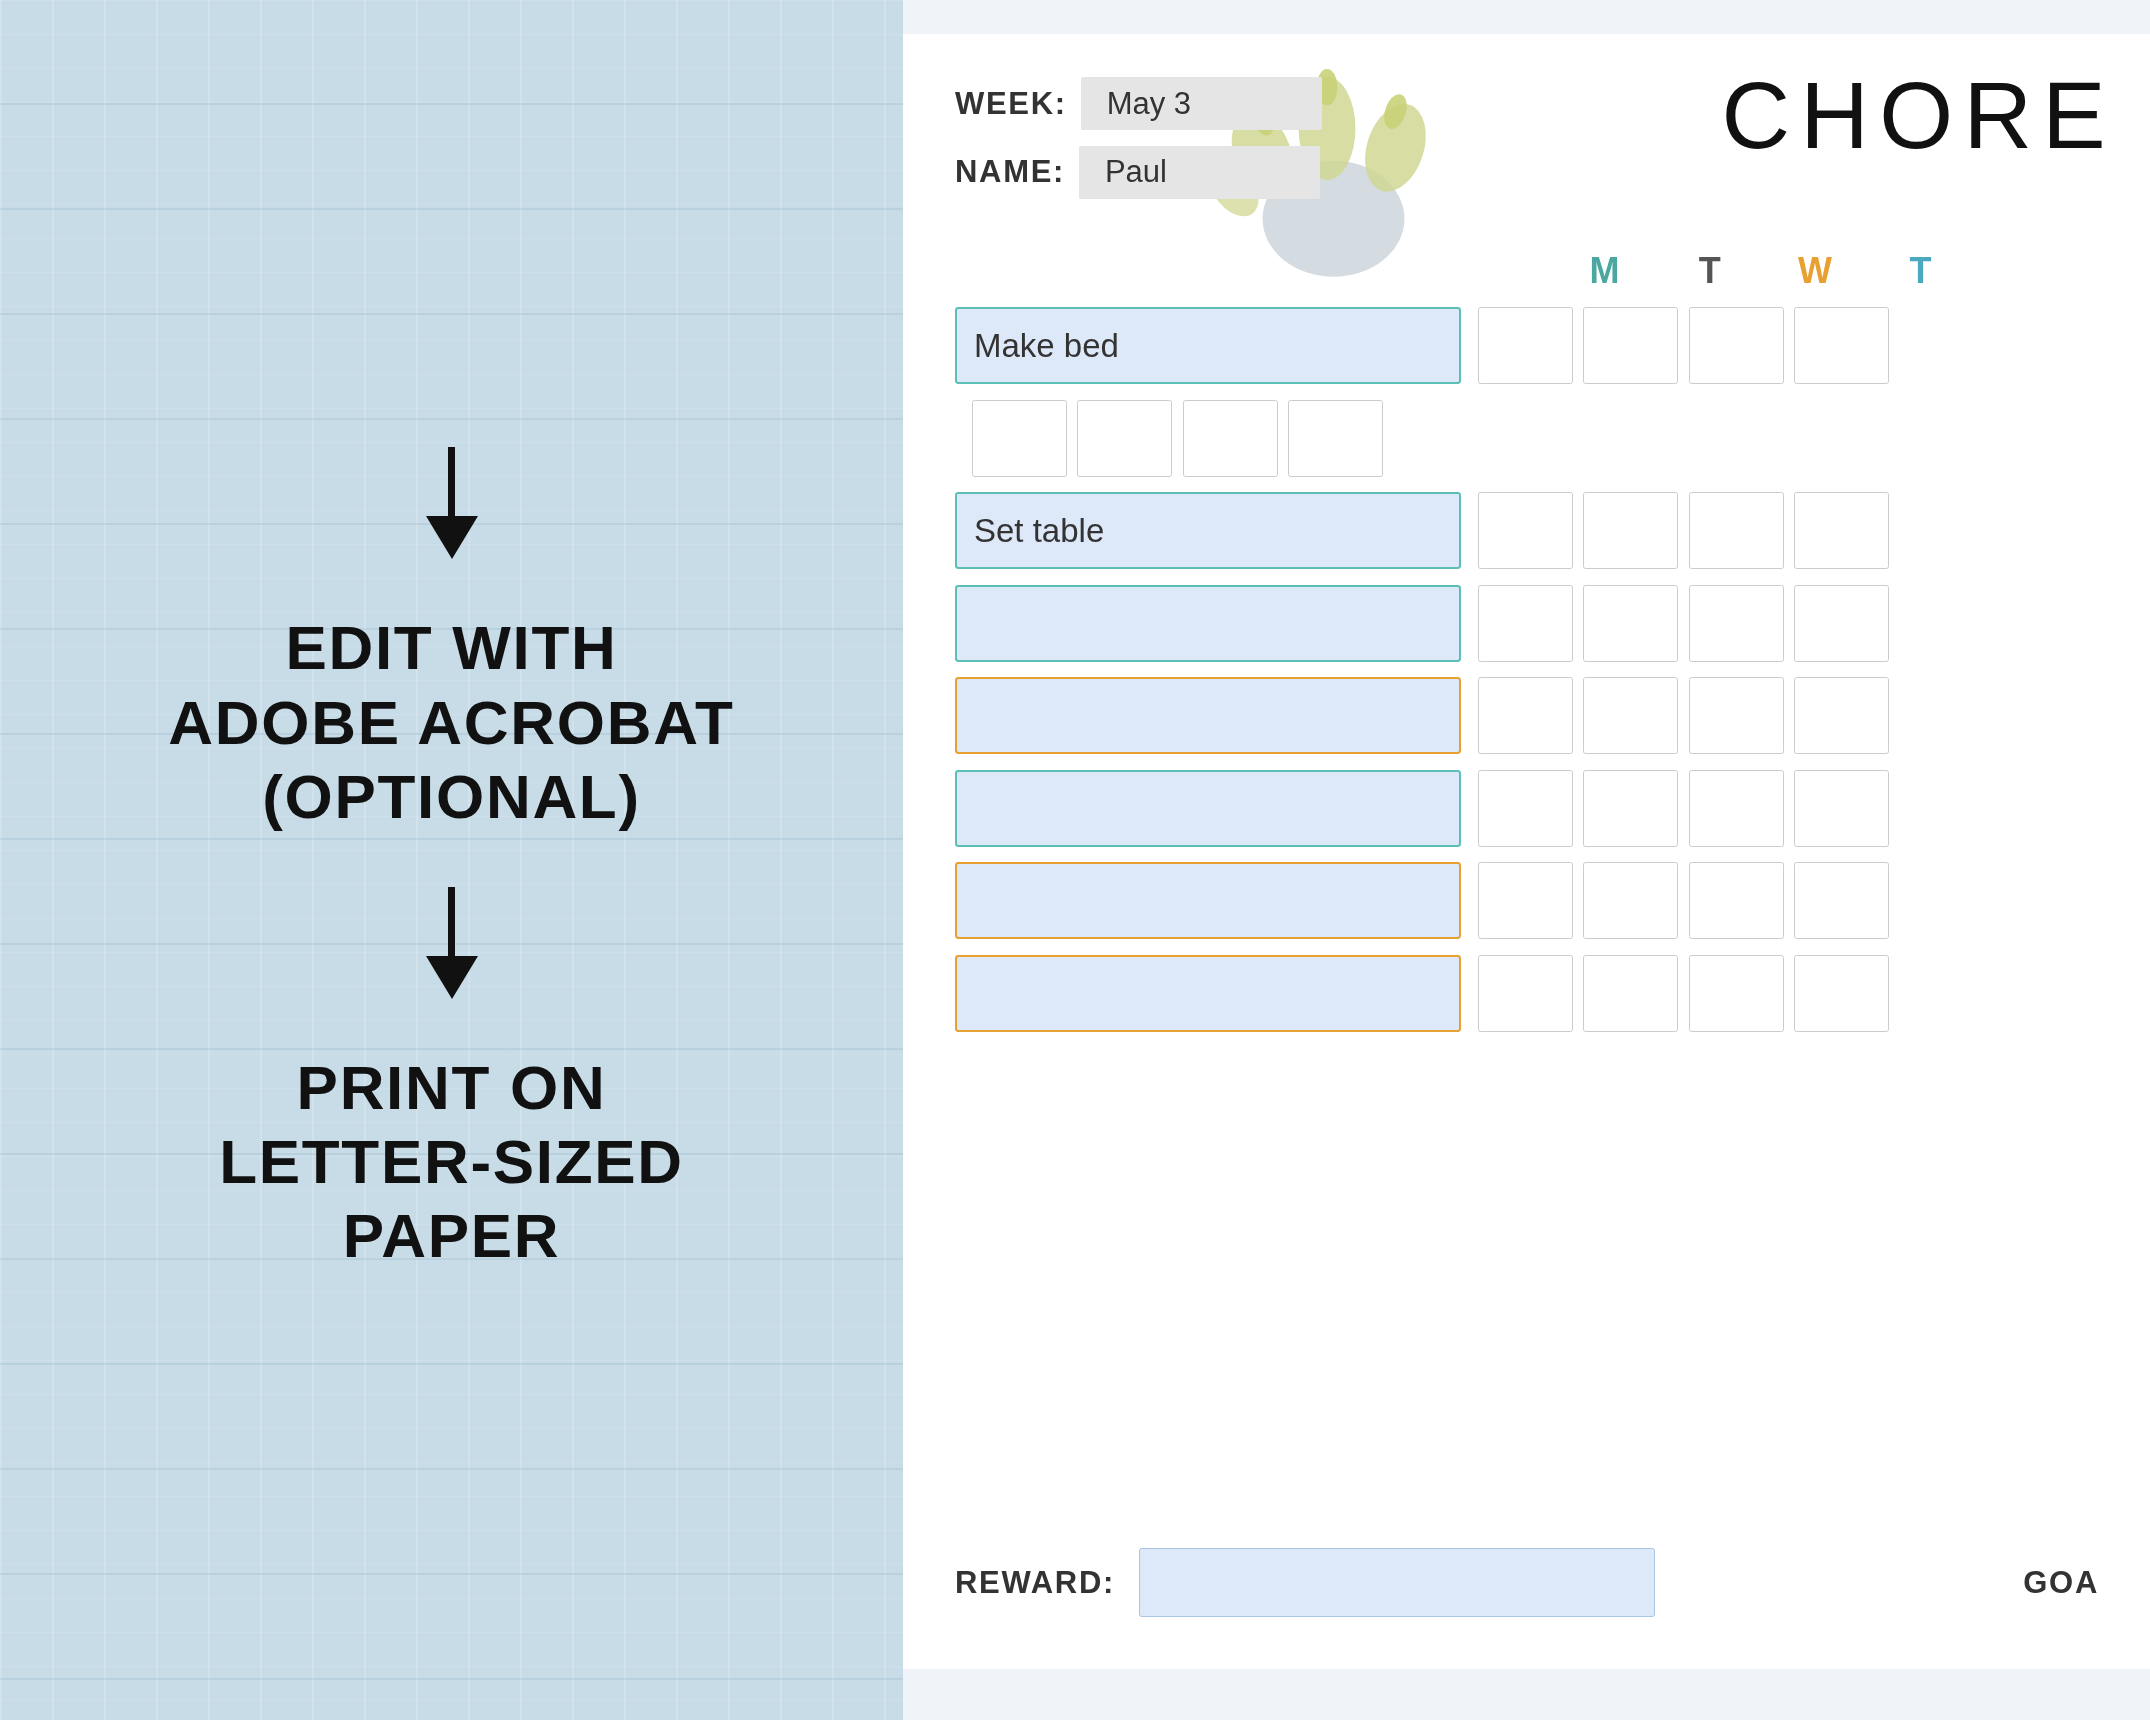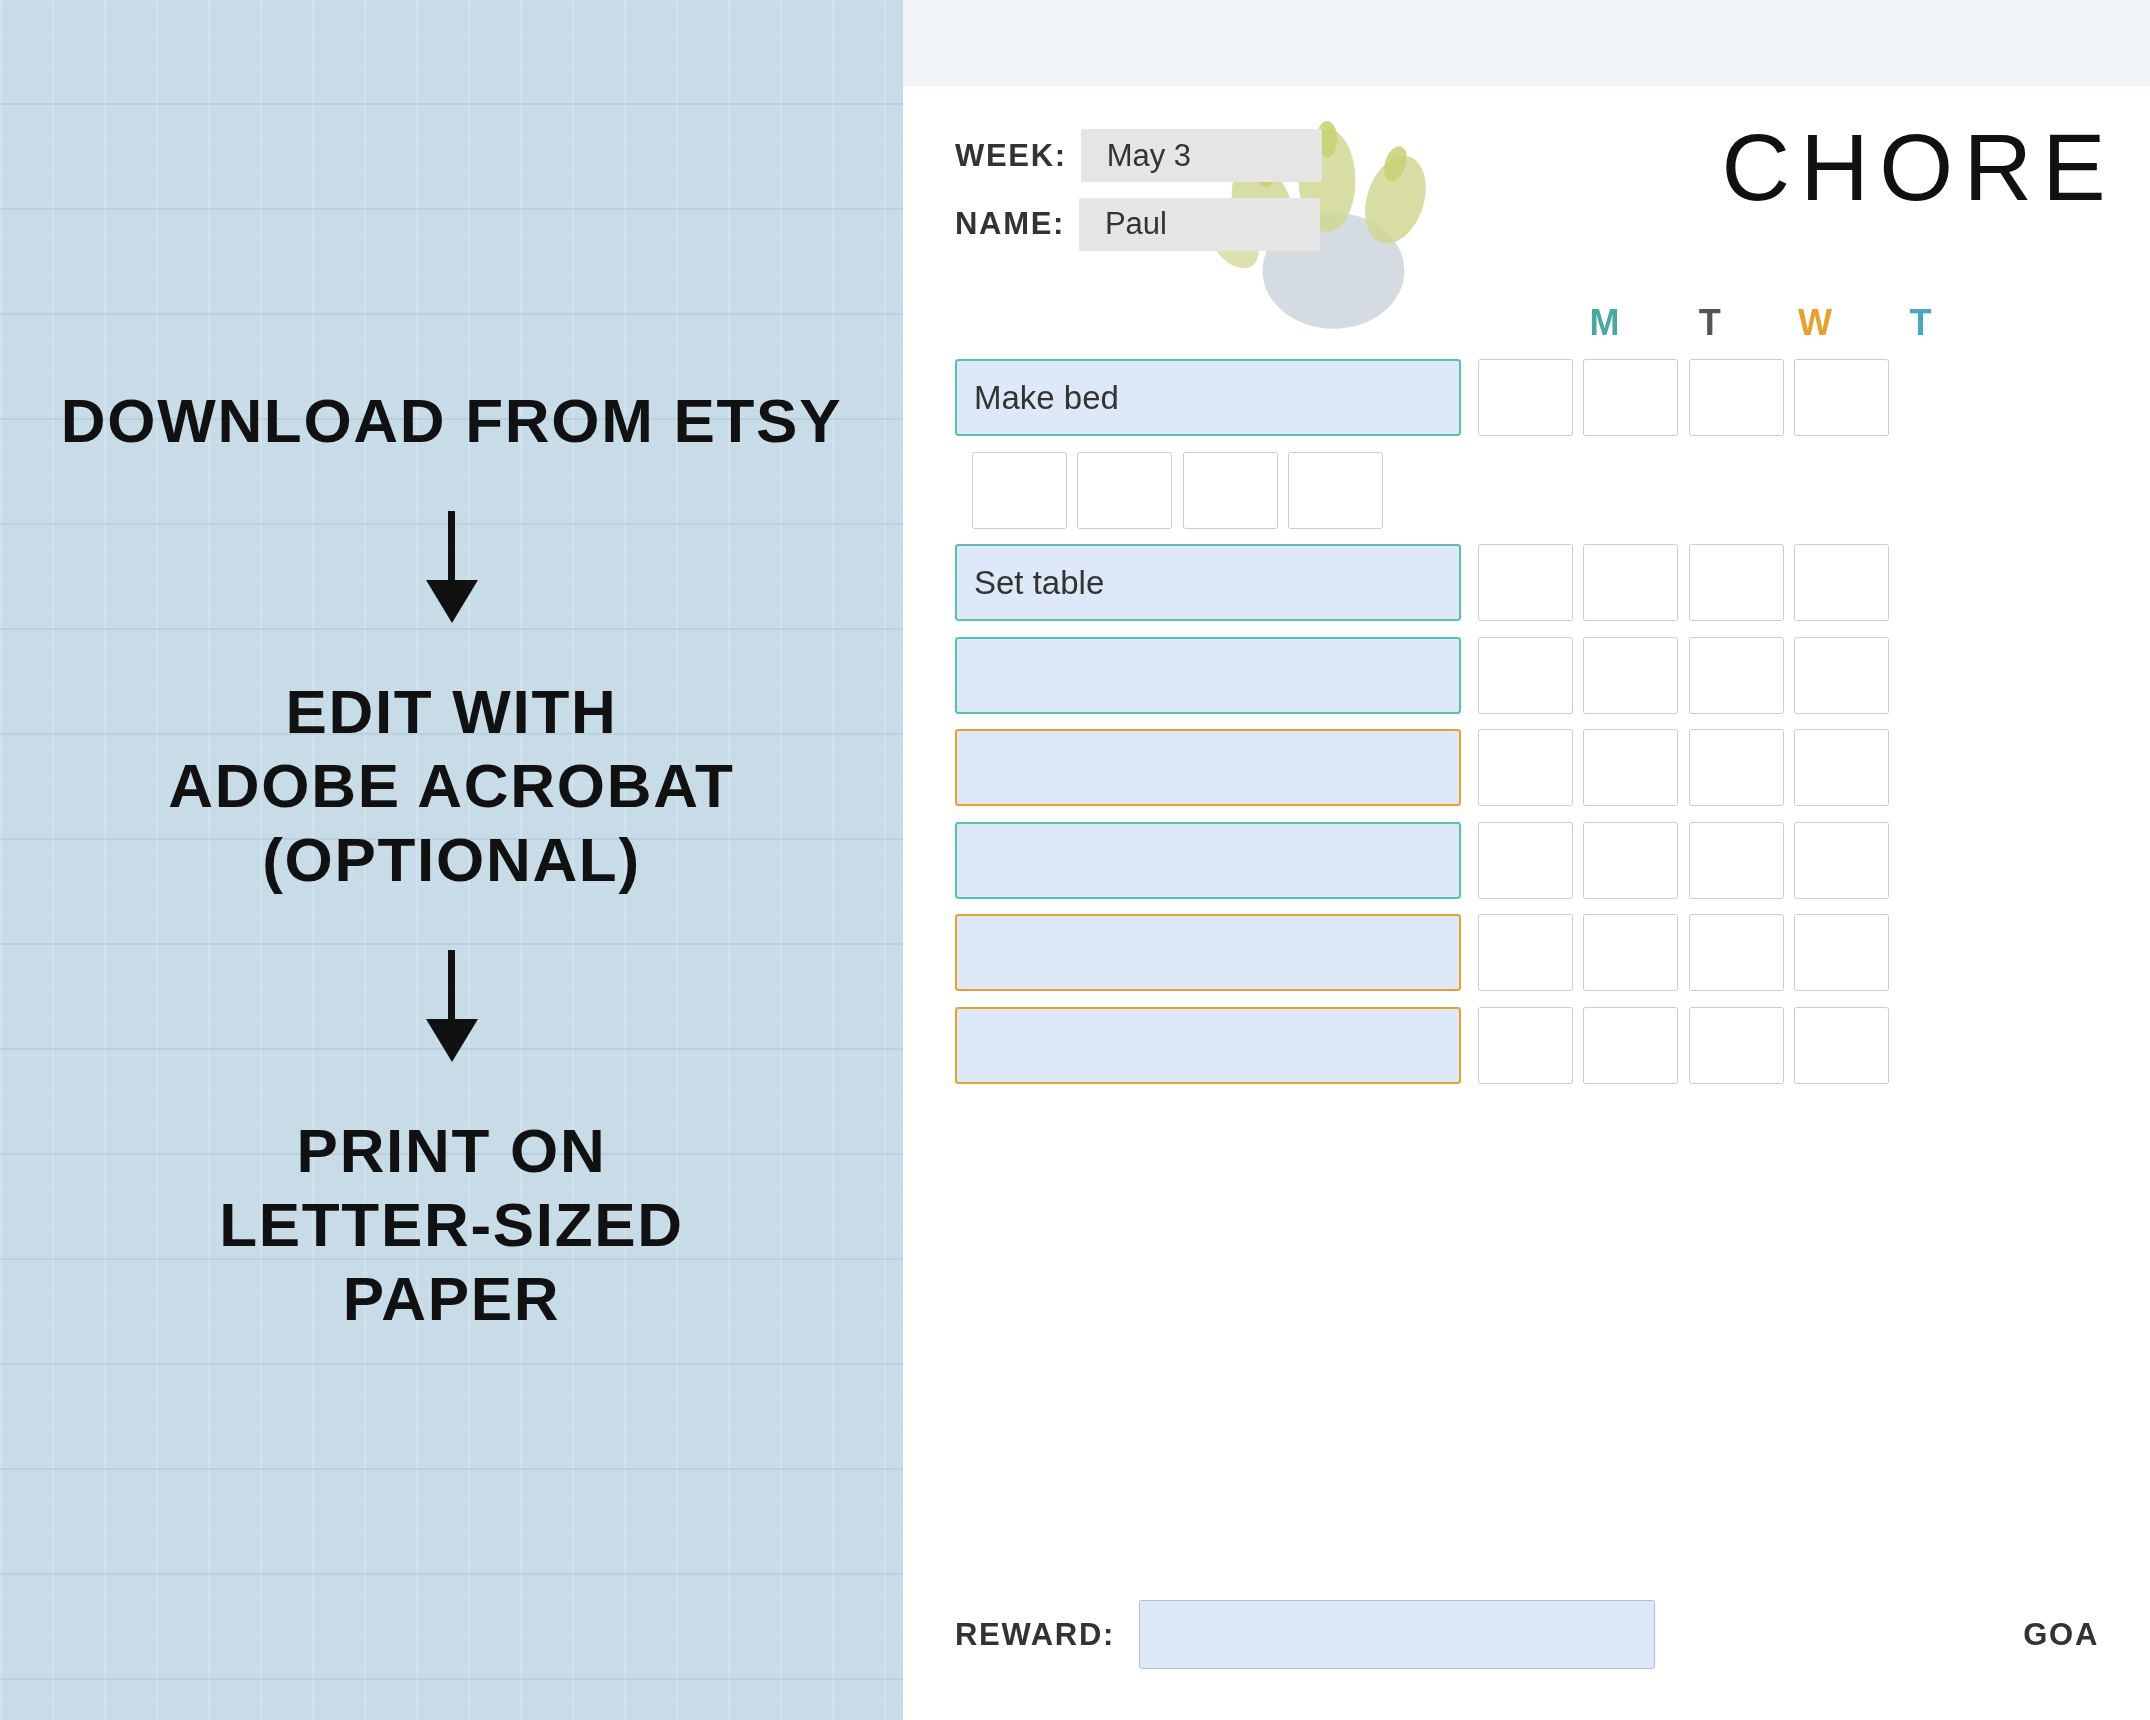--- a/index.html
+++ b/index.html
@@ -86,21 +86,21 @@
       border-right: 26px solid transparent;
       border-top: 43px solid #111;
     }
 
     
     .right-panel {
       flex: 1;
       height: 1721px;
       background: #f0f4f8;
       display: flex;
-      align-items: flex-end;
+      align-items: flex-start;
       justify-content: flex-start;
       padding: 34px 0 0 0;
     }
 
     .chore-chart {
       background: white;
       width: 100%;
       min-height: 1635px;
       padding: 43px 52px 52px 52px;
       position: relative;
@@ -291,22 +291,20 @@
     
     .dino-svg {
       width: 275px;
       height: 258px;
     }
   </style>
 </head>
 <body>
 
 <div class="left-panel">
-  <div class="left-text">DOWNLOAD
-FROM ETSY</div>
 
   <div class="arrow-down">
     <div class="arrow-shaft"></div>
     <div class="arrow-head"></div>
   </div>
 
   <div class="left-text">EDIT WITH<br>ADOBE ACROBAT<br>(optional)</div>
 
   <div class="arrow-down">
     <div class="arrow-shaft"></div>

